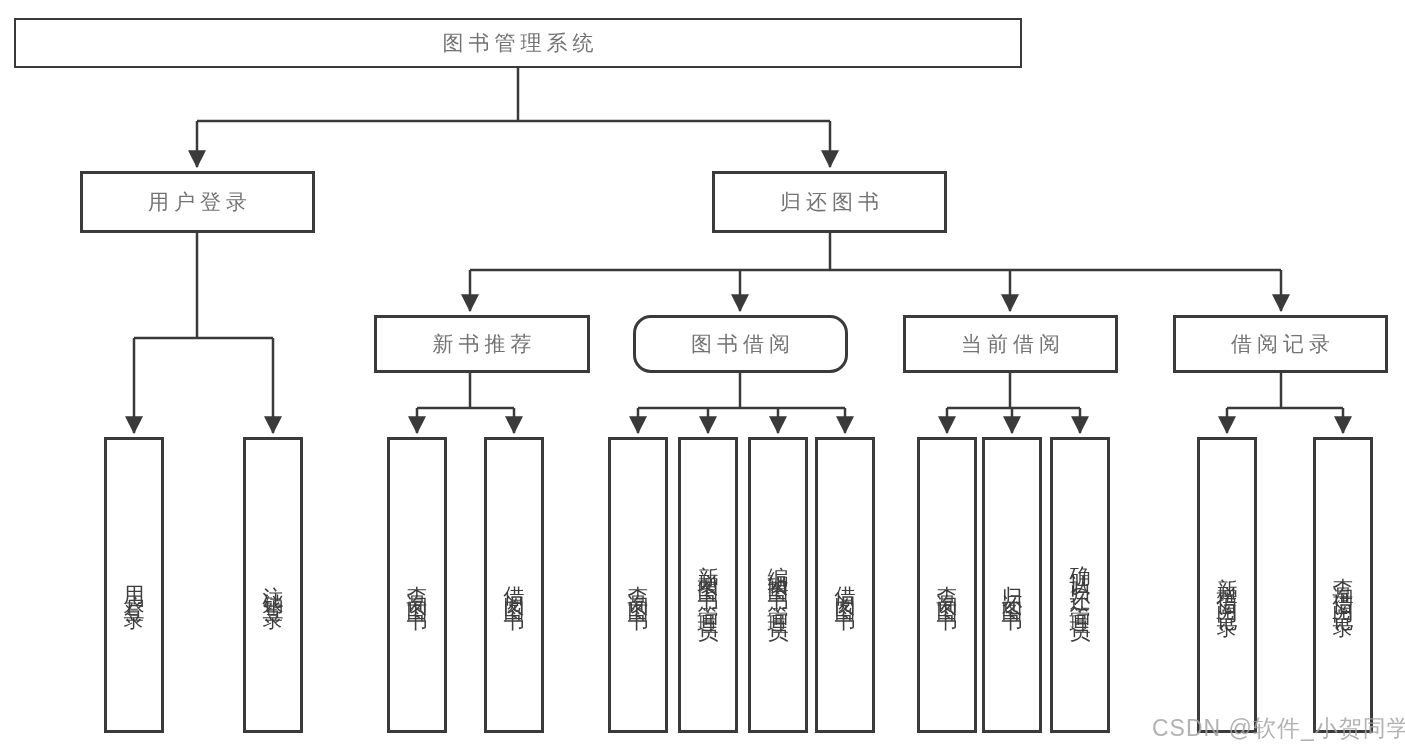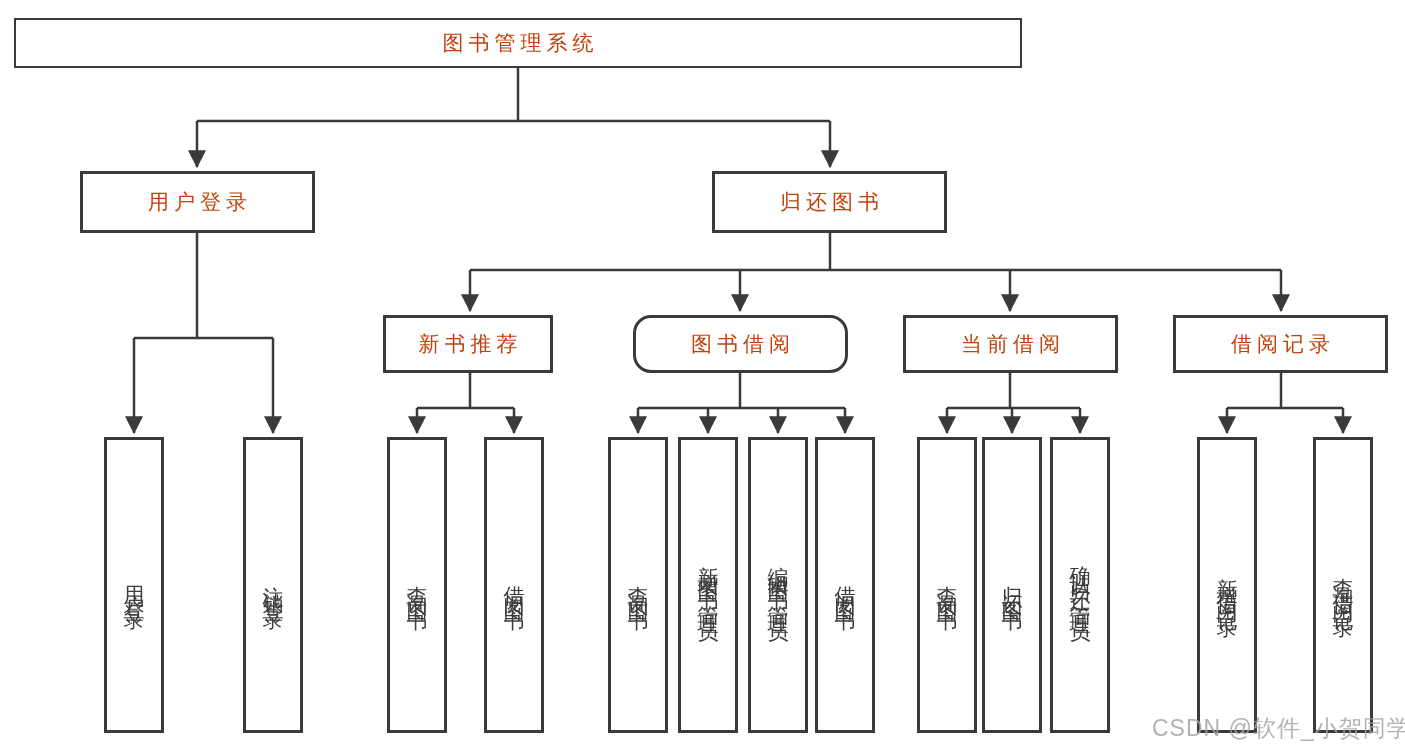--- a/index.html
+++ b/index.html
@@ -24,21 +24,21 @@
     pointer-events: none;
   }
   .node {
     position: absolute;
     box-sizing: border-box;
     background: #ffffff;
     border: 3px solid #3a3a3a;
     display: flex;
     align-items: center;
     justify-content: center;
-    color: #c2410c;
+    color: #737373;
     font-size: 21px;
     letter-spacing: 5px;
     text-indent: 5px; 
     white-space: nowrap;
   }
   .node.root {
     border-width: 2px;
   }
   .vnode {
     position: absolute;
@@ -133,21 +133,21 @@
       <path d="M1227 408 V433" marker-end="url(#arrow)"></path>
       <path d="M1343 408 V433" marker-end="url(#arrow)"></path>
     </g>
   </svg>
 
   <div class="node root" style="left:14px; top:18px; width:1008px; height:50px;">图书管理系统</div>
 
   <div class="node" style="left:80px; top:171px; width:235px; height:62px;">用户登录</div>
   <div class="node" style="left:712px; top:171px; width:235px; height:62px;">归还图书</div>
 
-  <div class="node" style="left:383px; top:315px; width:170px; height:58px;">新书推荐</div>
+  <div class="node" style="left:374px; top:315px; width:216px; height:58px;">新书推荐</div>
   <div class="node" style="left:633px; top:315px; width:215px; height:58px;border-radius:18px;">图书借阅</div>
   <div class="node" style="left:903px; top:315px; width:215px; height:58px;">当前借阅</div>
   <div class="node" style="left:1173px; top:315px; width:215px; height:58px;">借阅记录</div>
 
   <div class="vnode" style="left:104px; top:437px; width:60px; height:296px;">
     <span class="vtext">用户登录</span>
   </div>
   <div class="vnode" style="left:243px; top:437px; width:60px; height:296px;">
     <span class="vtext">注销登录</span>
   </div>

